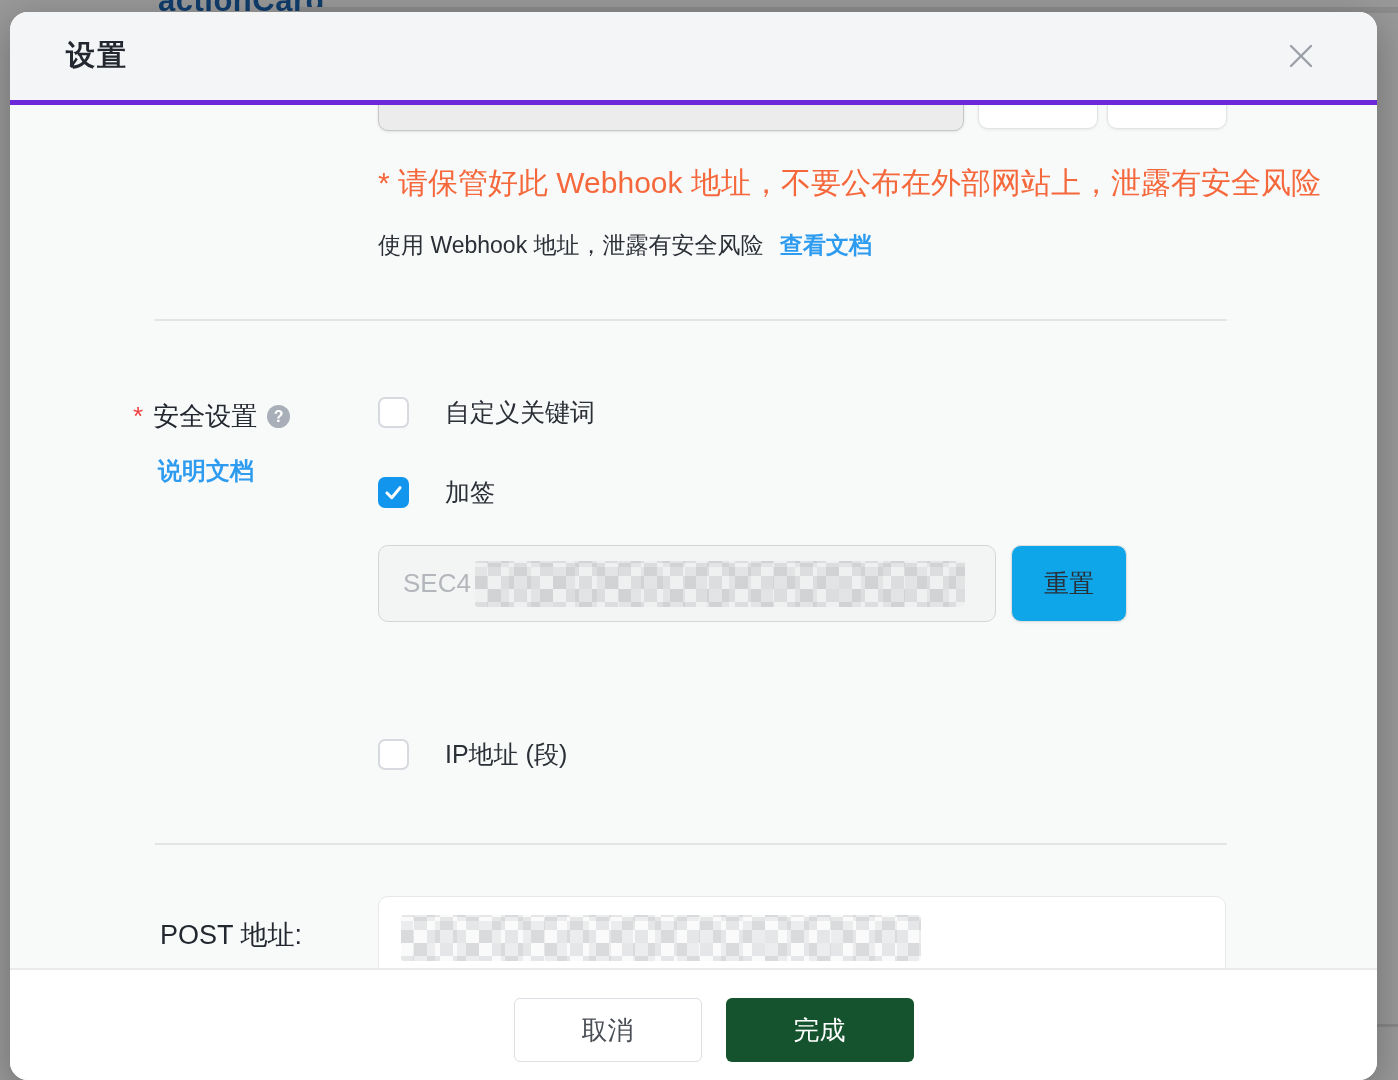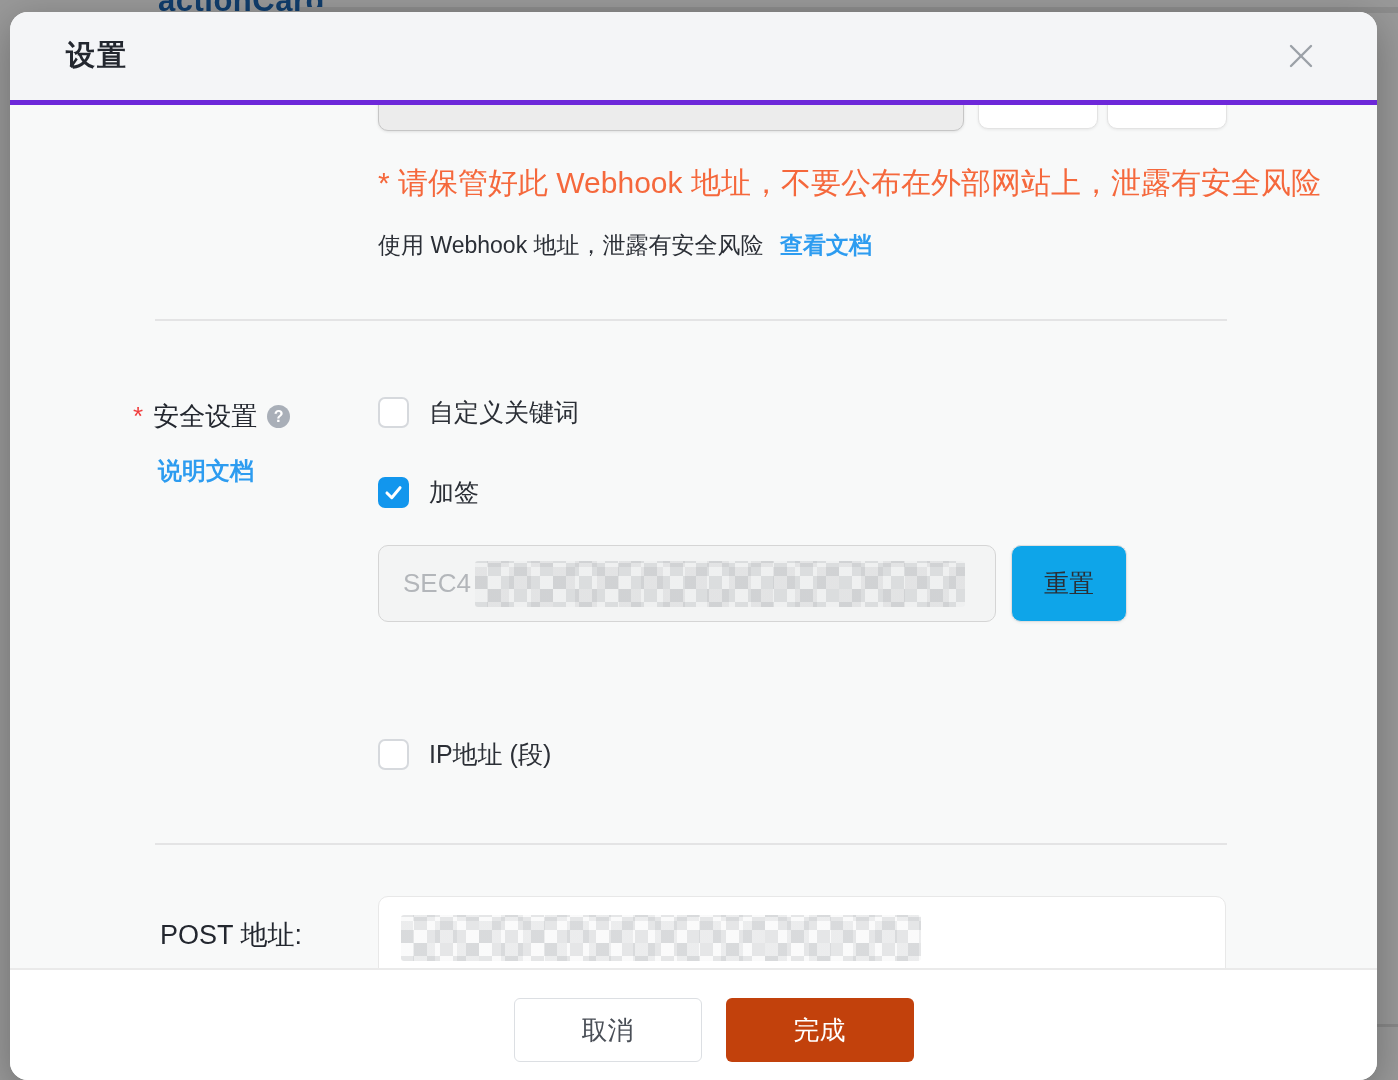--- a/index.html
+++ b/index.html
@@ -71,21 +71,21 @@
   }
   .req-star { color:#f03e3e; font-size:26px; margin-right:10px; }
   .help-icon {
     width:23px; height:23px; border-radius:50%; background:#a9afb8;
     color:#ffffff; font-size:16px; font-weight:700; display:inline-flex;
     align-items:center; justify-content:center; margin-left:10px; cursor:pointer;
   }
   .sec-doc-link { position:absolute; left:148px; top:350px; font-size:24px; }
 
   
-  .cb-row { position:absolute; left:368px; display:flex; align-items:center; cursor:pointer; }
+  .cb-row { position:absolute; left:368px; display:flex; align-items:center; cursor:pointer;gap:16px; }
   .cb-row.r1 { top:291px; }
   .cb-row.r2 { top:371px; }
   .cb-row.r3 { top:633px; }
   .cb-box {
     width:31px; height:31px; border-radius:7px; background:#ffffff;
     border:2px solid #d6d9dd; flex:0 0 auto;
     display:flex; align-items:center; justify-content:center;
   }
   .cb-box.checked { background:#1296ed; border-color:#1296ed; }
   .cb-label { margin-left:20px; font-size:25px; color:#2b2f36; }
@@ -128,21 +128,21 @@
   .modal-footer {
     height:112px; background:#ffffff; border-top:2px solid #eaeaea;
     display:flex; justify-content:center; align-items:flex-start;
     padding-top:28px; gap:24px;padding-left:40px;
   }
   .btn {
     width:188px; height:64px; border-radius:6px; font-size:26px; cursor:pointer;
     font-family:"Liberation Sans","DejaVu Sans",sans-serif;
   }
   .btn-cancel { background:#ffffff; border:1px solid #dcdfe3; color:#4a4f57; }
-  .btn-confirm { background:#c2410c; border:none; color:#ffffff; }
+  .btn-confirm { background:#14532d; border:none; color:#ffffff; }
 </style>
 </head>
 <body>
 
 <div class="bg-page">
   <span class="bg-link">actionCard</span>
   <div class="bg-rule"></div>
   <div class="bg-rule2"></div>
 </div>
 <div class="scrim"></div>

